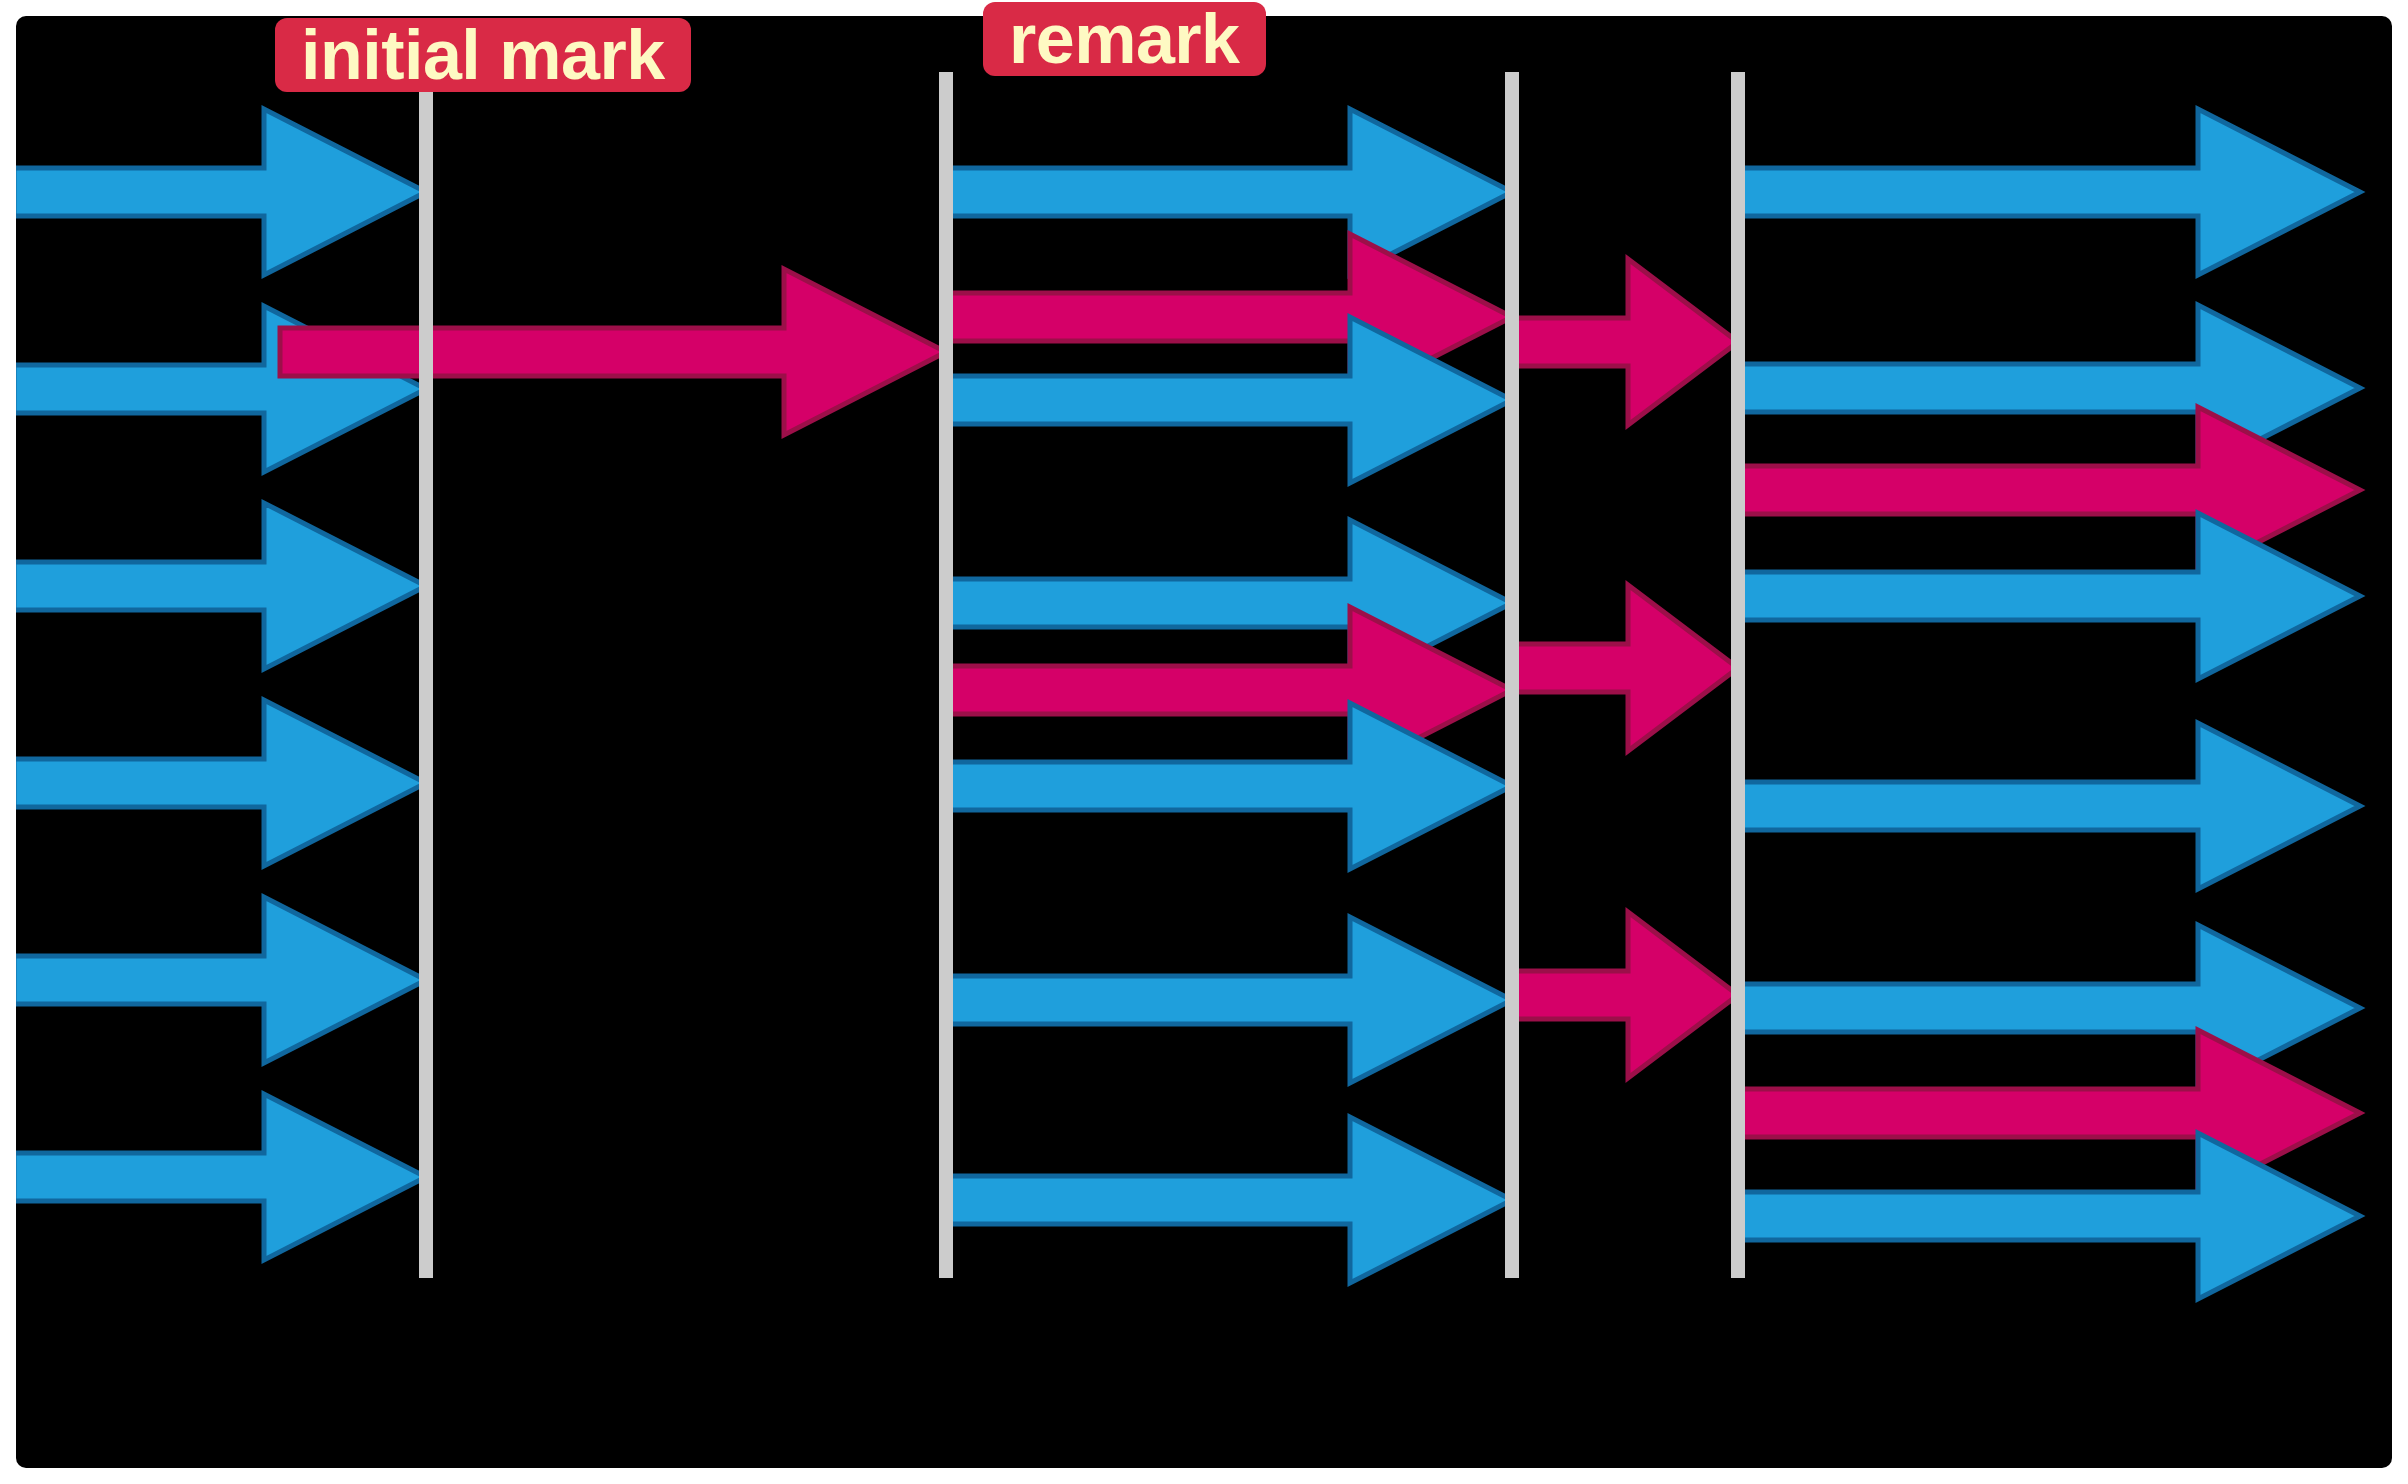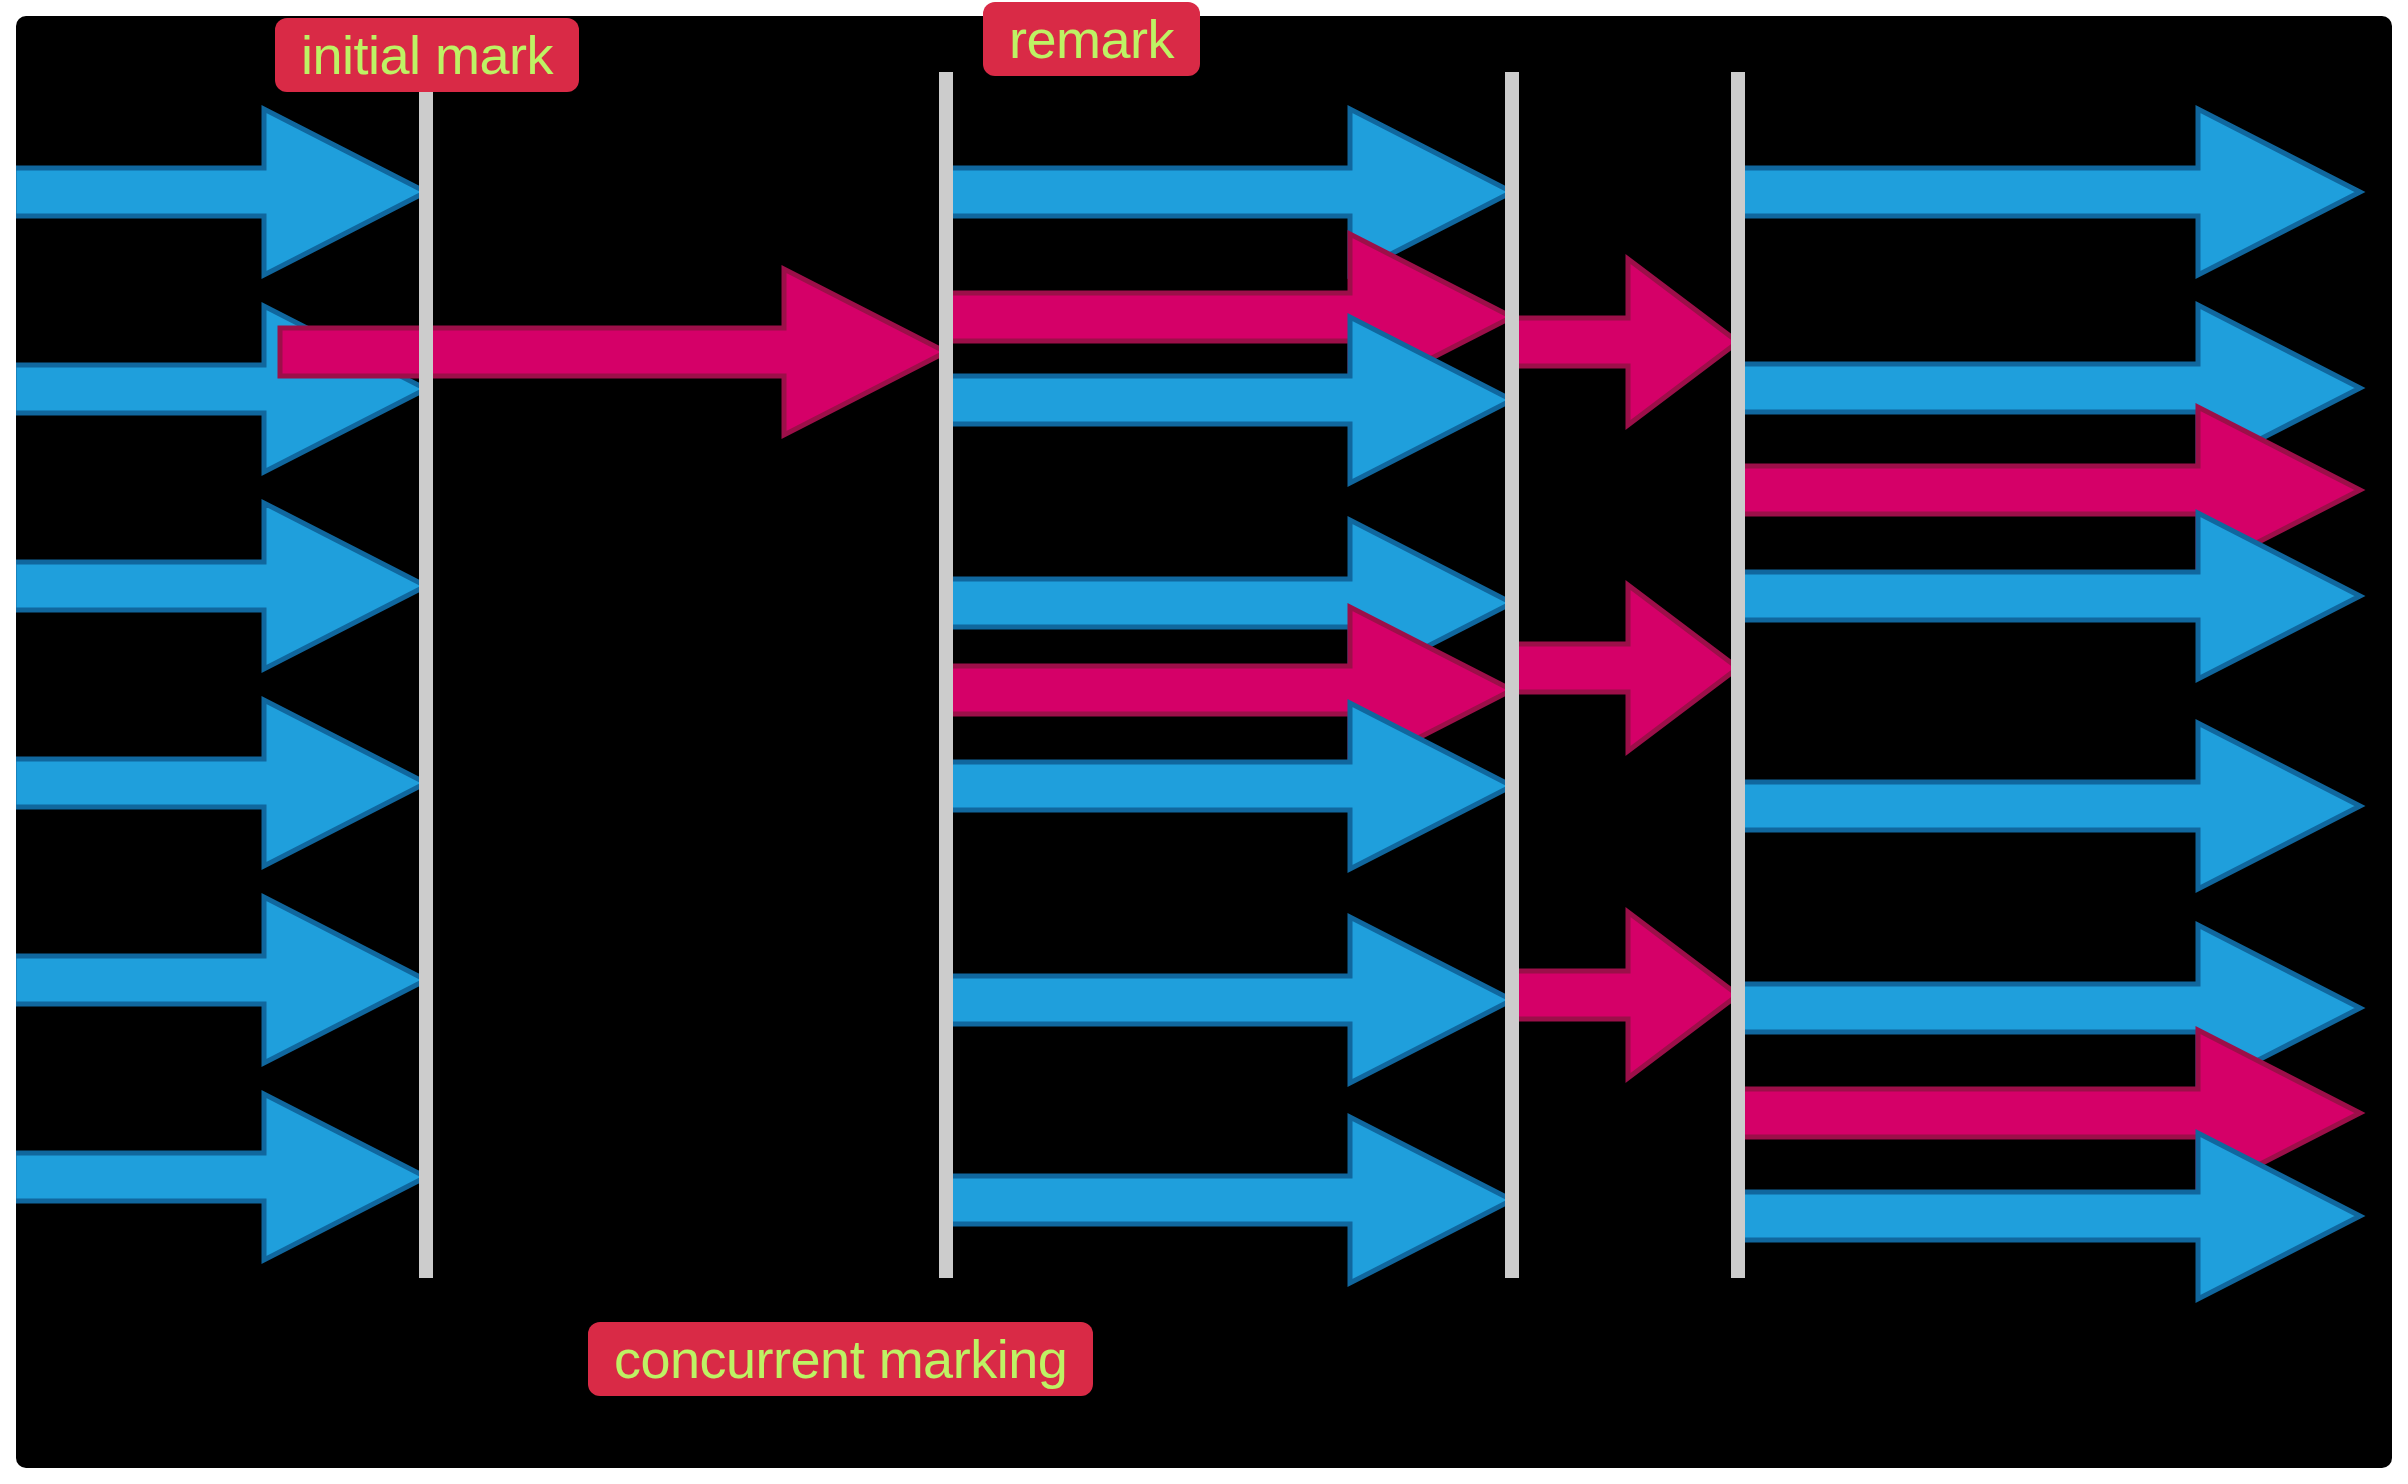--- a/index.html
+++ b/index.html
@@ -12,23 +12,23 @@
   #stage{position:relative;width:2408px;height:1484px;background:#ffffff;}
   #canvas{
     position:absolute;left:16px;top:16px;
     width:2376px;height:1452px;
     background:#000000;border-radius:10px;overflow:hidden;
   }
   #svg-layer{position:absolute;left:0;top:0;width:2376px;height:1452px;display:block;}
   .badge{
     position:absolute;
     background:#d92a46;
-    color:#bef264;
-    font-weight:normal;
-    font-size:54px;
+    color:#fef9c3;
+    font-weight:bold;
+    font-size:70px;
     letter-spacing:-0.5px;
     border-radius:12px;
     display:flex;align-items:center;justify-content:center;
     white-space:nowrap;
     line-height:1;
     padding:0 26px;
     box-sizing:border-box;
   }
   #badge-initial-mark{left:275px;top:18px;height:74px;}
   #badge-remark{left:983px;top:2px;height:74px;}
@@ -71,15 +71,14 @@
         <rect x="923.0" y="56.0" width="14" height="1206.0" fill="#cccccc"></rect>
         <rect x="1489.0" y="56.0" width="14" height="1206.0" fill="#cccccc"></rect>
         <rect x="1715.0" y="56.0" width="14" height="1206.0" fill="#cccccc"></rect>
       </svg>
   </div>
 
   <div class="badge" id="badge-initial-mark">initial mark</div>
 
   <div class="badge" id="badge-remark">remark</div>
 
-  <div class="badge" id="badge-concurrent-marking">concurrent marking</div>
 
 </div>
 
 </body></html>

